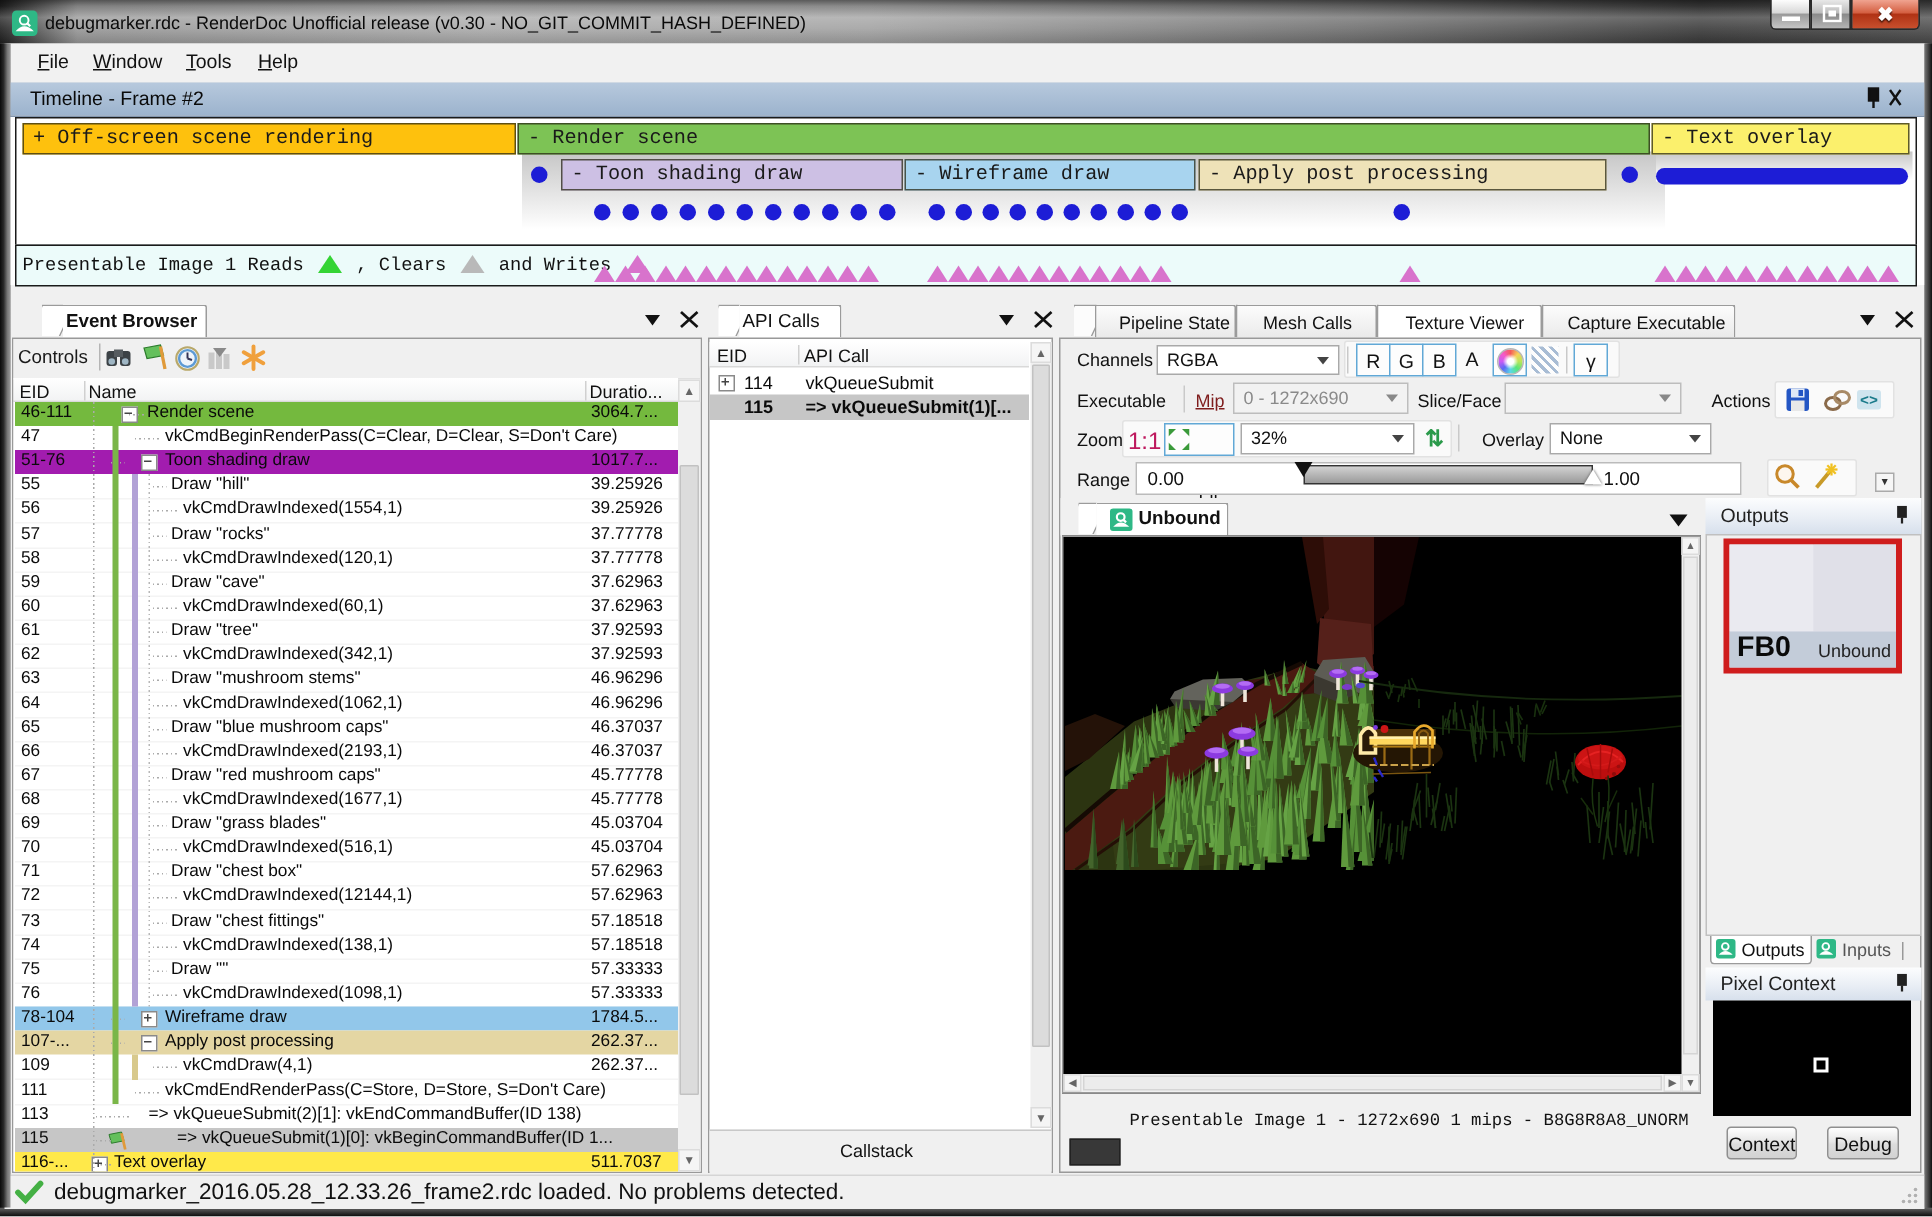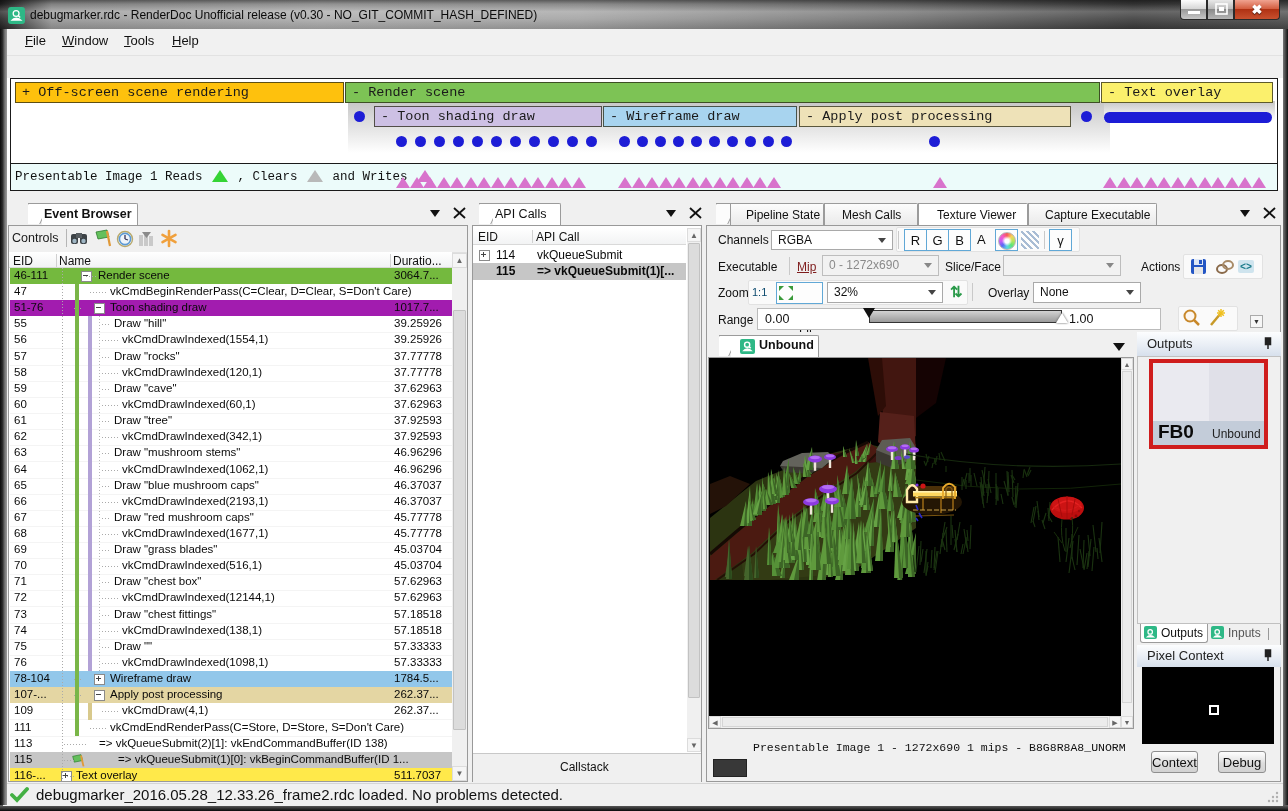--- a/index.html
+++ b/index.html
@@ -107,20 +107,31 @@
       <div class="capglyph" style="font-size:13px;">✖</div>
     </div>
 <div id="menubar" class="abs"></div>
 <div class="abs menu-item" style="left:25px;"><u>F</u>ile</div>
 <div class="abs menu-item" style="left:62px;"><u>W</u>indow</div>
 <div class="abs menu-item" style="left:124px;"><u>T</u>ools</div>
 <div class="abs menu-item" style="left:172px;"><u>H</u>elp</div>
 <div class="frame-l abs"></div>
     <div class="frame-r abs"></div>
     <div class="frame-b abs"></div>
+<div id="tl-header" class="abs">
+      <div id="tl-title" class="abs">Timeline - Frame #2</div>
+<svg width="26" height="16" viewBox="0 0 26 16" style="position:absolute;left:1240px;top:3px">
+<g stroke="#111" stroke-width="1.6" fill="none">
+<rect x="3" y="1" width="6" height="8" fill="#111"></rect>
+          <line x1="6" y1="9" x2="6" y2="14"></line>
+<line x1="17" y1="2" x2="24" y2="12"></line>
+          <line x1="24" y1="2" x2="17" y2="12"></line>
+</g>
+      </svg>
+    </div>
 <div id="tl-body" class="abs">
       <div id="tl-barbox" class="abs">
 <div class="abs" style="left:337px;top:22px;width:762px;height:61px;background:linear-gradient(to bottom,#c6c6c6,#ffffff 85%);"></div>
 <div class="abs" style="left:1093px;top:22px;width:171px;height:20px;background:linear-gradient(to bottom,#c6c6c6,#ffffff 95%);"></div>
 <div class="abs tlbar" style="left:4px;top:3px;width:329px;height:21px;background:#fec10d;">+ Off-screen scene rendering</div>
 <div class="abs tlbar" style="left:334px;top:3px;width:755px;height:21px;background:#7dc355;">- Render scene</div>
 <div class="abs tlbar" style="left:1090px;top:3px;width:172px;height:21px;background:#fbf06c;">- Text overlay</div>
 <div class="abs tlbar" style="left:363px;top:27px;width:228px;height:21px;background:#cdc0e4;">- Toon shading draw</div>
 <div class="abs tlbar" style="left:592px;top:27px;width:194px;height:21px;background:#a8d4ef;">- Wireframe draw</div>
 <div class="abs tlbar" style="left:788px;top:27px;width:272px;height:21px;background:#eee2b8;">- Apply post processing</div>
@@ -535,21 +546,21 @@
 <g transform="translate(26,0)">
         <ellipse cx="6" cy="11" rx="5" ry="4" fill="none" stroke="#8a6a4a" stroke-width="2"></ellipse>
         <ellipse cx="12" cy="7" rx="5" ry="4" fill="none" stroke="#a88a66" stroke-width="2"></ellipse>
       </g>
 <g transform="translate(48,0)">
         <rect x="0" y="2" width="16" height="13" rx="2" fill="#cfe4ee"></rect>
         <text x="2" y="12" font-size="10" font-weight="bold" fill="#1a7a8a" font-family="Liberation Mono">&lt;&gt;</text>
       </g>
 </svg>
 <div class="abs" style="left:718px;top:286px;font-size:12px;color:#111;">Zoom</div>
-<div class="abs" style="left:752px;top:286px;font-size:11px;color:#0c4a6e;">1:1</div>
+<div class="abs" style="left:752px;top:286px;font-size:16px;color:#be185d;">1:1</div>
 <div class="abs tbtn" style="left:776px;top:282px;width:47px;height:22px;"></div>
 <svg width="14" height="14" viewBox="0 0 14 14" style="position:absolute;left:779px;top:286px">
 <g fill="#3a9a3a">
         <path d="M0 0 L5 0 L0 5 Z"></path>
         <path d="M14 0 L14 5 L9 0 Z"></path>
         <path d="M0 14 L0 9 L5 14 Z"></path>
         <path d="M14 14 L9 14 L14 9 Z"></path>
       </g>
     </svg>
 <div class="abs" style="left:799px;top:286px;font-size:12px;color:#111;margin-top:36px;">Fit</div>

